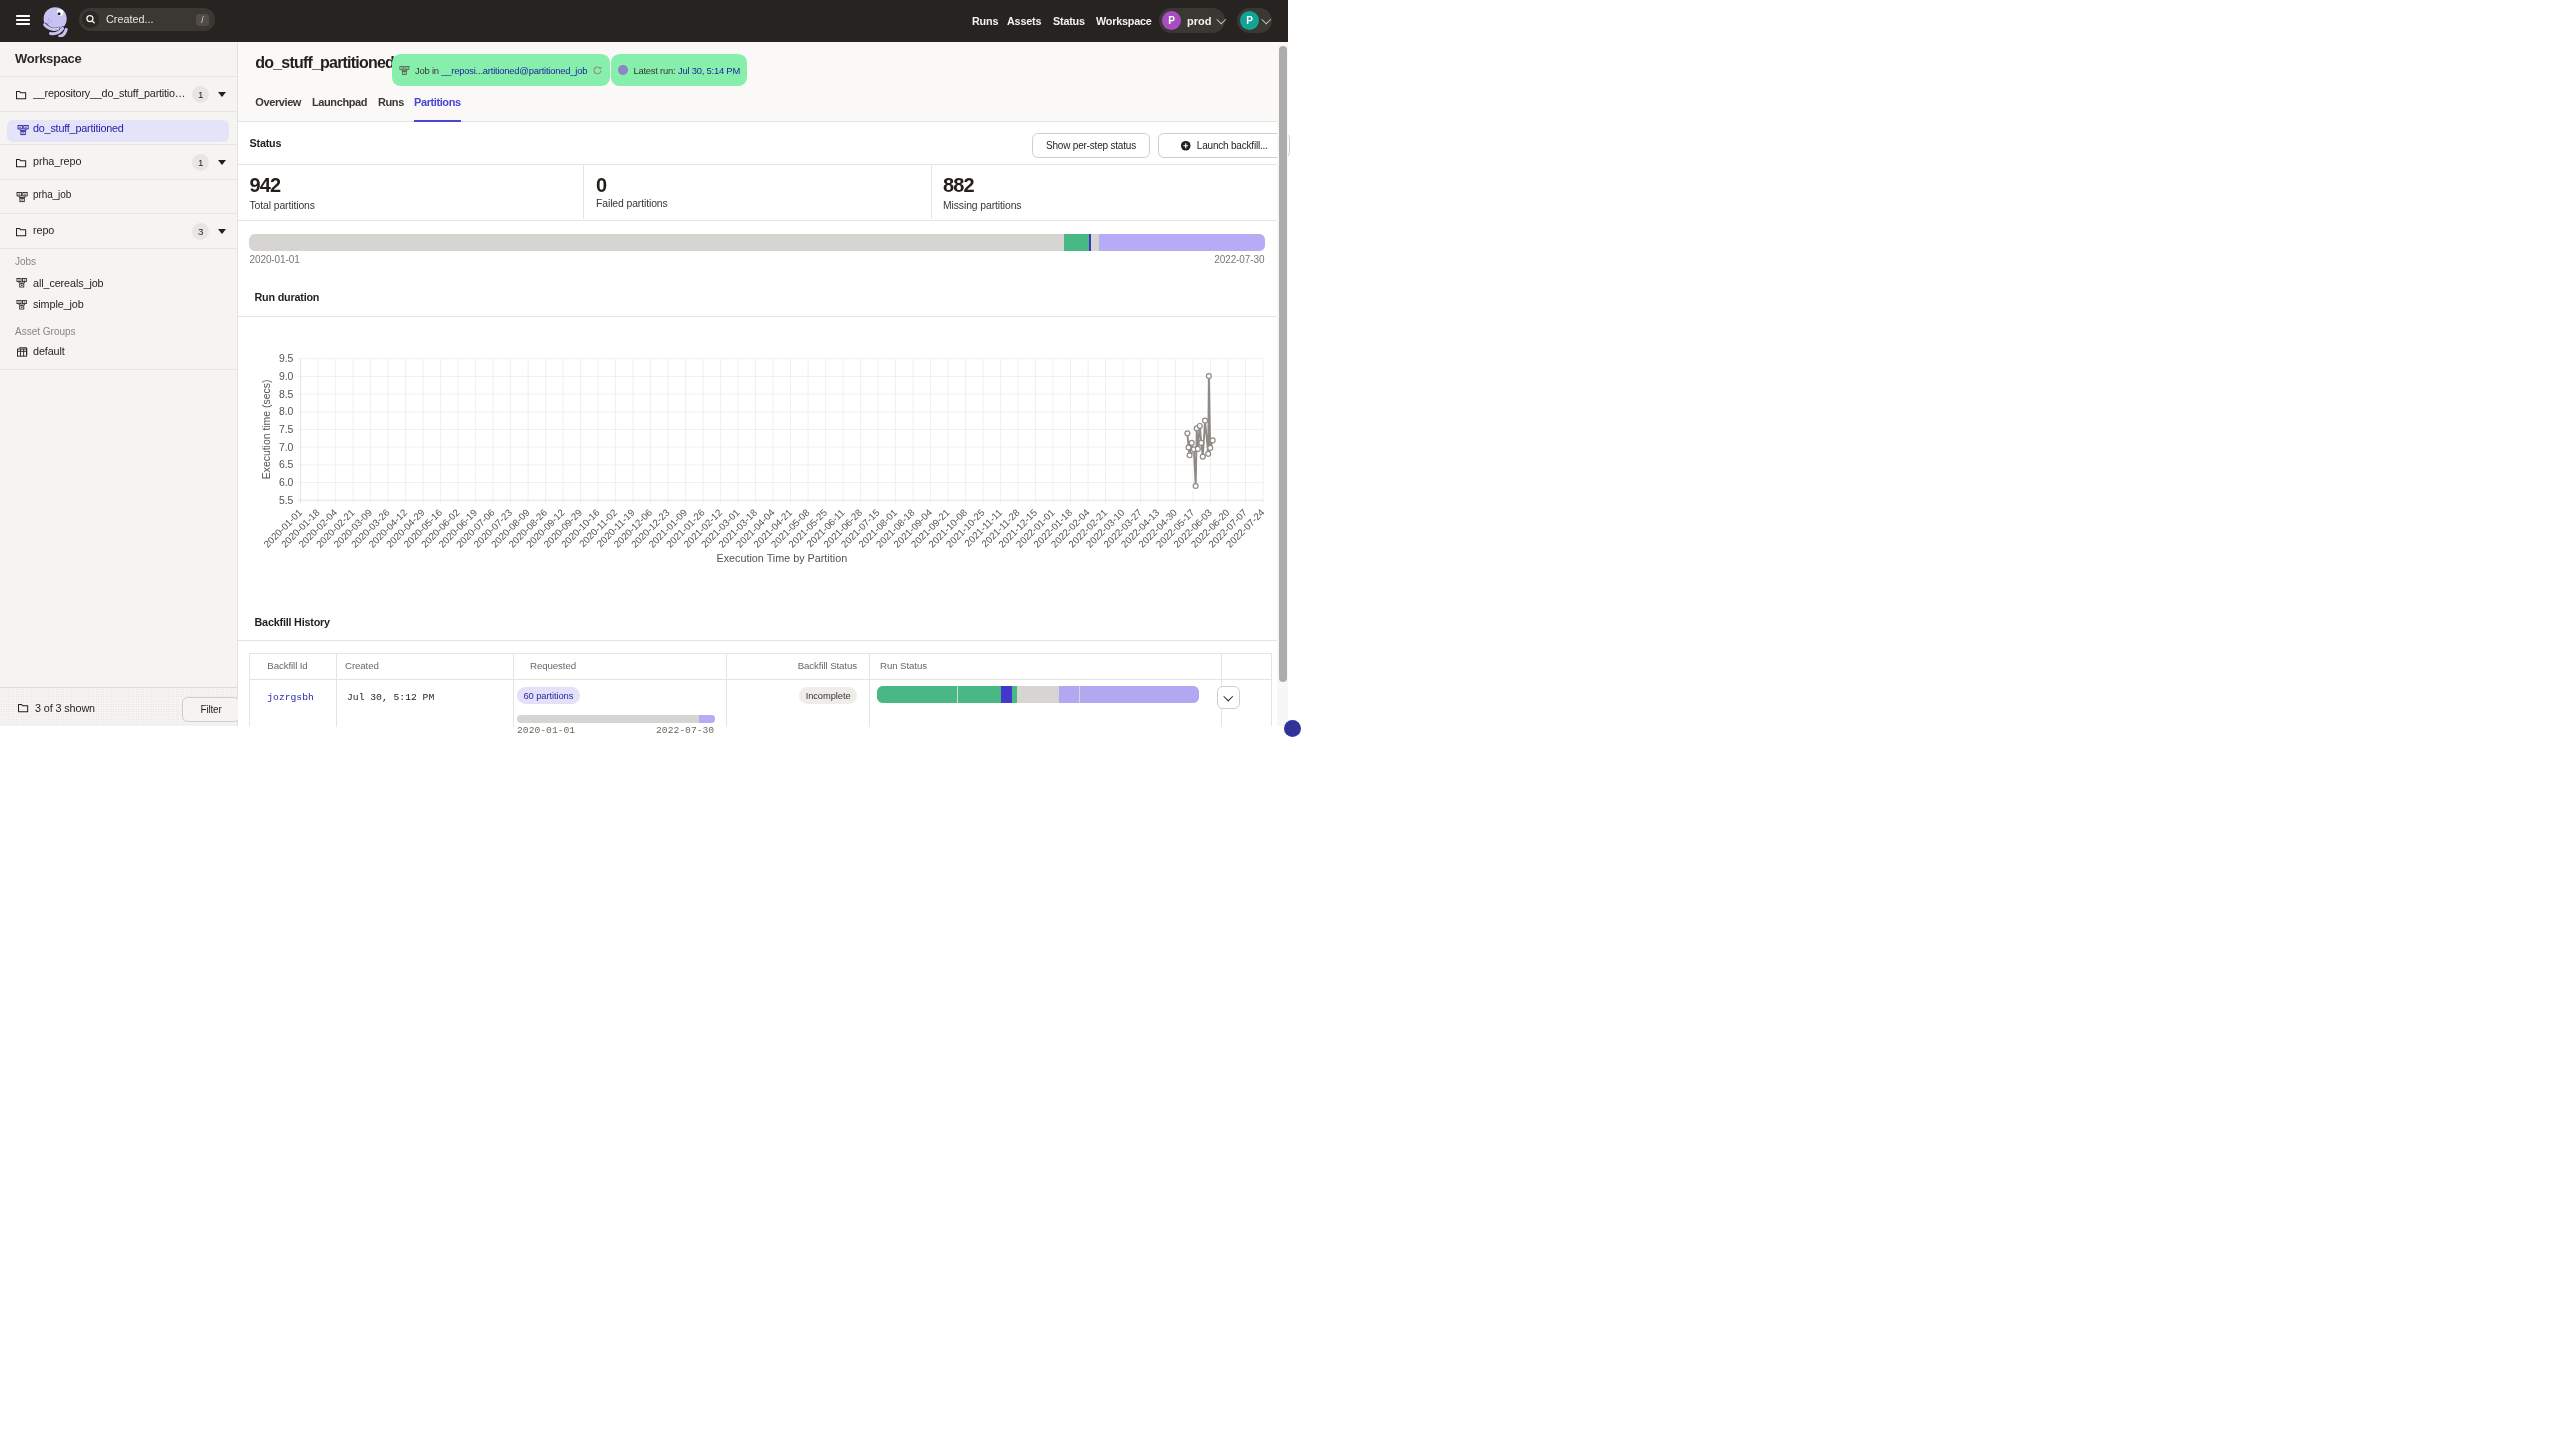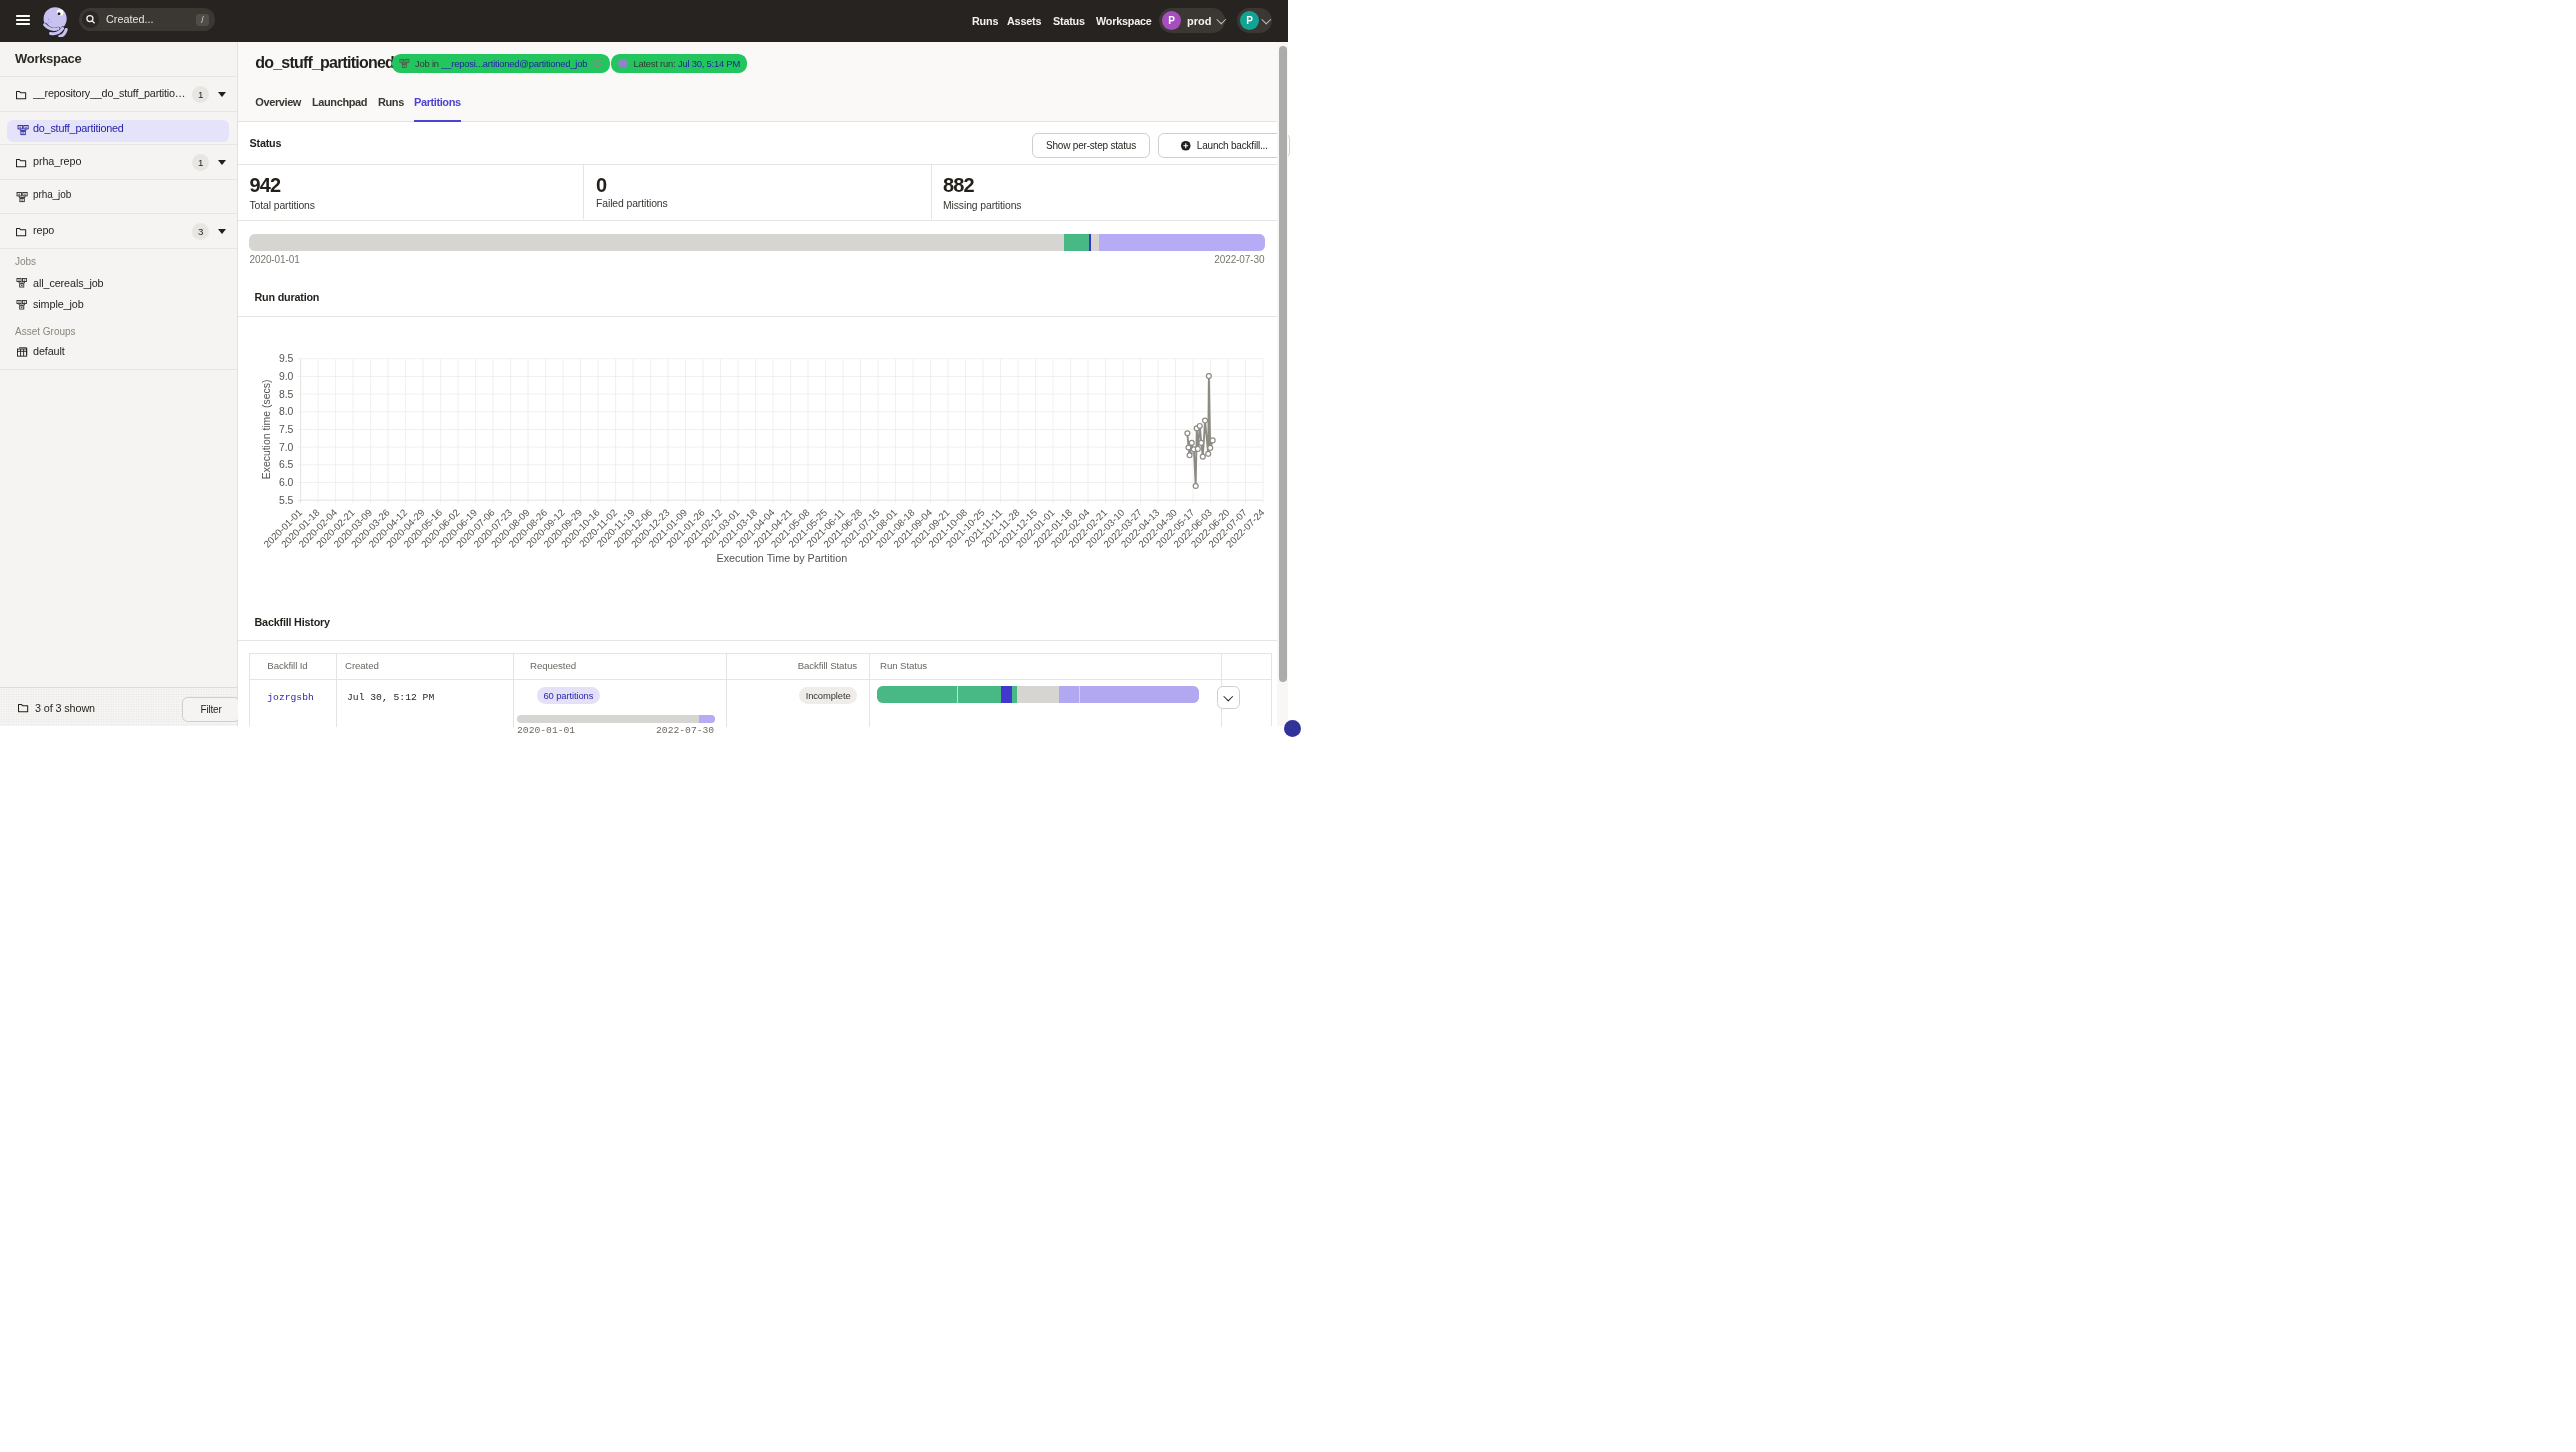--- a/index.html
+++ b/index.html
@@ -16,25 +16,25 @@
 .pillbtn{position:absolute;top:8.3px;height:25px;border-radius:12.6px;background:#3b3733;display:flex;align-items:center;}
 .avatar{width:19.4px;height:19.4px;border-radius:50%;color:#fff;font-size:10px;font-weight:700;display:flex;align-items:center;justify-content:center;margin-left:2.9px;}
 .chev{width:6.5px;height:6.5px;border-right:1.4px solid #c9c5bf;border-bottom:1.4px solid #c9c5bf;transform:rotate(45deg);margin:-2.9px 0 0 6.5px;}
 .sidebar{position:absolute;left:0;top:42px;width:238px;height:684px;background:#f5f4f2;border-right:0.7px solid #e3e1de;}
 .srow{position:absolute;left:0;width:237px;border-bottom:0.7px solid #e7e5e2;}
 .badge{position:absolute;width:17.3px;height:17.3px;border-radius:8.6px;background:#e8e6e2;font-size:9.7px;text-align:center;line-height:17.3px;color:#231f1b;}
 .caret{position:absolute;width:0;height:0;border-left:4.3px solid transparent;border-right:4.3px solid transparent;border-top:5.4px solid #231f1b;}
 .dots{background-image:radial-gradient(#e0ddd7 0.5px, transparent 0.5px);background-size:2.5px 2.5px;}
 .main{position:absolute;left:238px;top:42px;width:1039px;height:684px;background:#fff;}
 .pagehead{position:absolute;left:0;top:0;width:1039px;height:80px;background:#faf9f7;border-bottom:0.7px solid #e5e3e0;}
-.pill{height:19px;border-radius:8.6px;background:#22c55e;display:flex;align-items:center;font-size:9.4px;color:#3a3631;padding:0 7.2px;letter-spacing:-0.2px;white-space:nowrap}
+.pill{height:32px;border-radius:8.6px;background:#86efac;display:flex;align-items:center;font-size:9.4px;color:#3a3631;padding:0 7.2px;letter-spacing:-0.2px;white-space:nowrap}
 .tab{position:absolute;top:54px;font-size:11px;font-weight:700;color:#3a3631;letter-spacing:-0.4px}
 .hdrline{border-bottom:0.7px solid #e6e4e1;}
 .btn{position:absolute;height:25px;border:0.7px solid #d0cec9;border-radius:5.8px;background:#fff;font-size:10px;color:#231f1b;display:flex;align-items:center;justify-content:center;letter-spacing:-0.2px;}
-.chip{height:17.3px;border-radius:8.6px;display:flex;align-items:center;font-size:9.4px;padding:0 6.5px;letter-spacing:-0.1px;margin-left:20px;}
+.chip{height:17.3px;border-radius:8.6px;display:flex;align-items:center;font-size:9.4px;padding:0 6.5px;letter-spacing:-0.1px;}
 .mono{font-family:"Liberation Mono",monospace;}
 .thead{position:absolute;font-size:9.7px;color:#6b6862;letter-spacing:-0.1px;}
 .vline{position:absolute;width:0.7px;background:#e6e4e1;}
 </style></head><body>
 <div class="topbar">
 <div class="burger">
       <div></div>
       <div></div>
       <div></div>
     </div>

